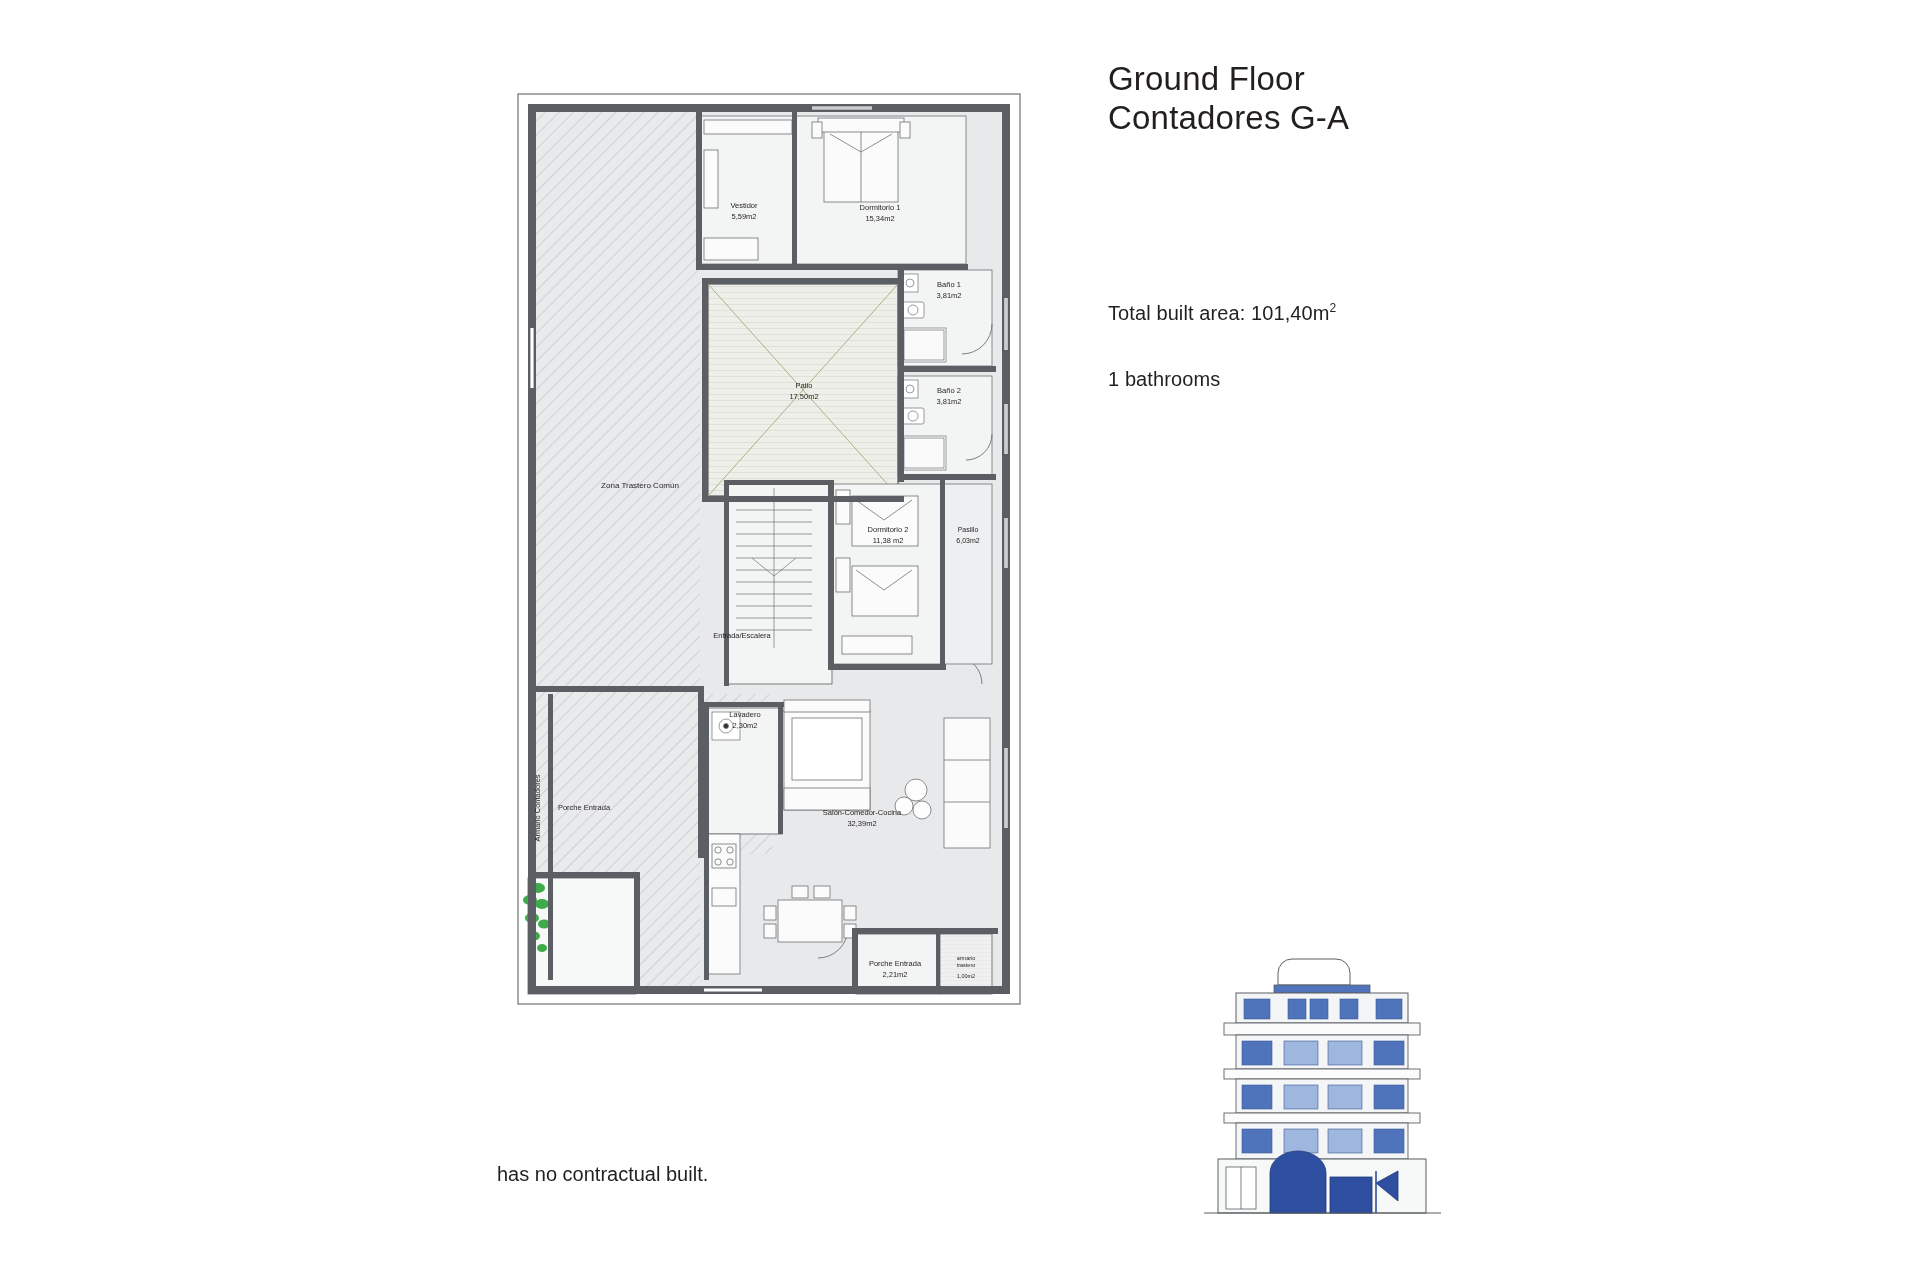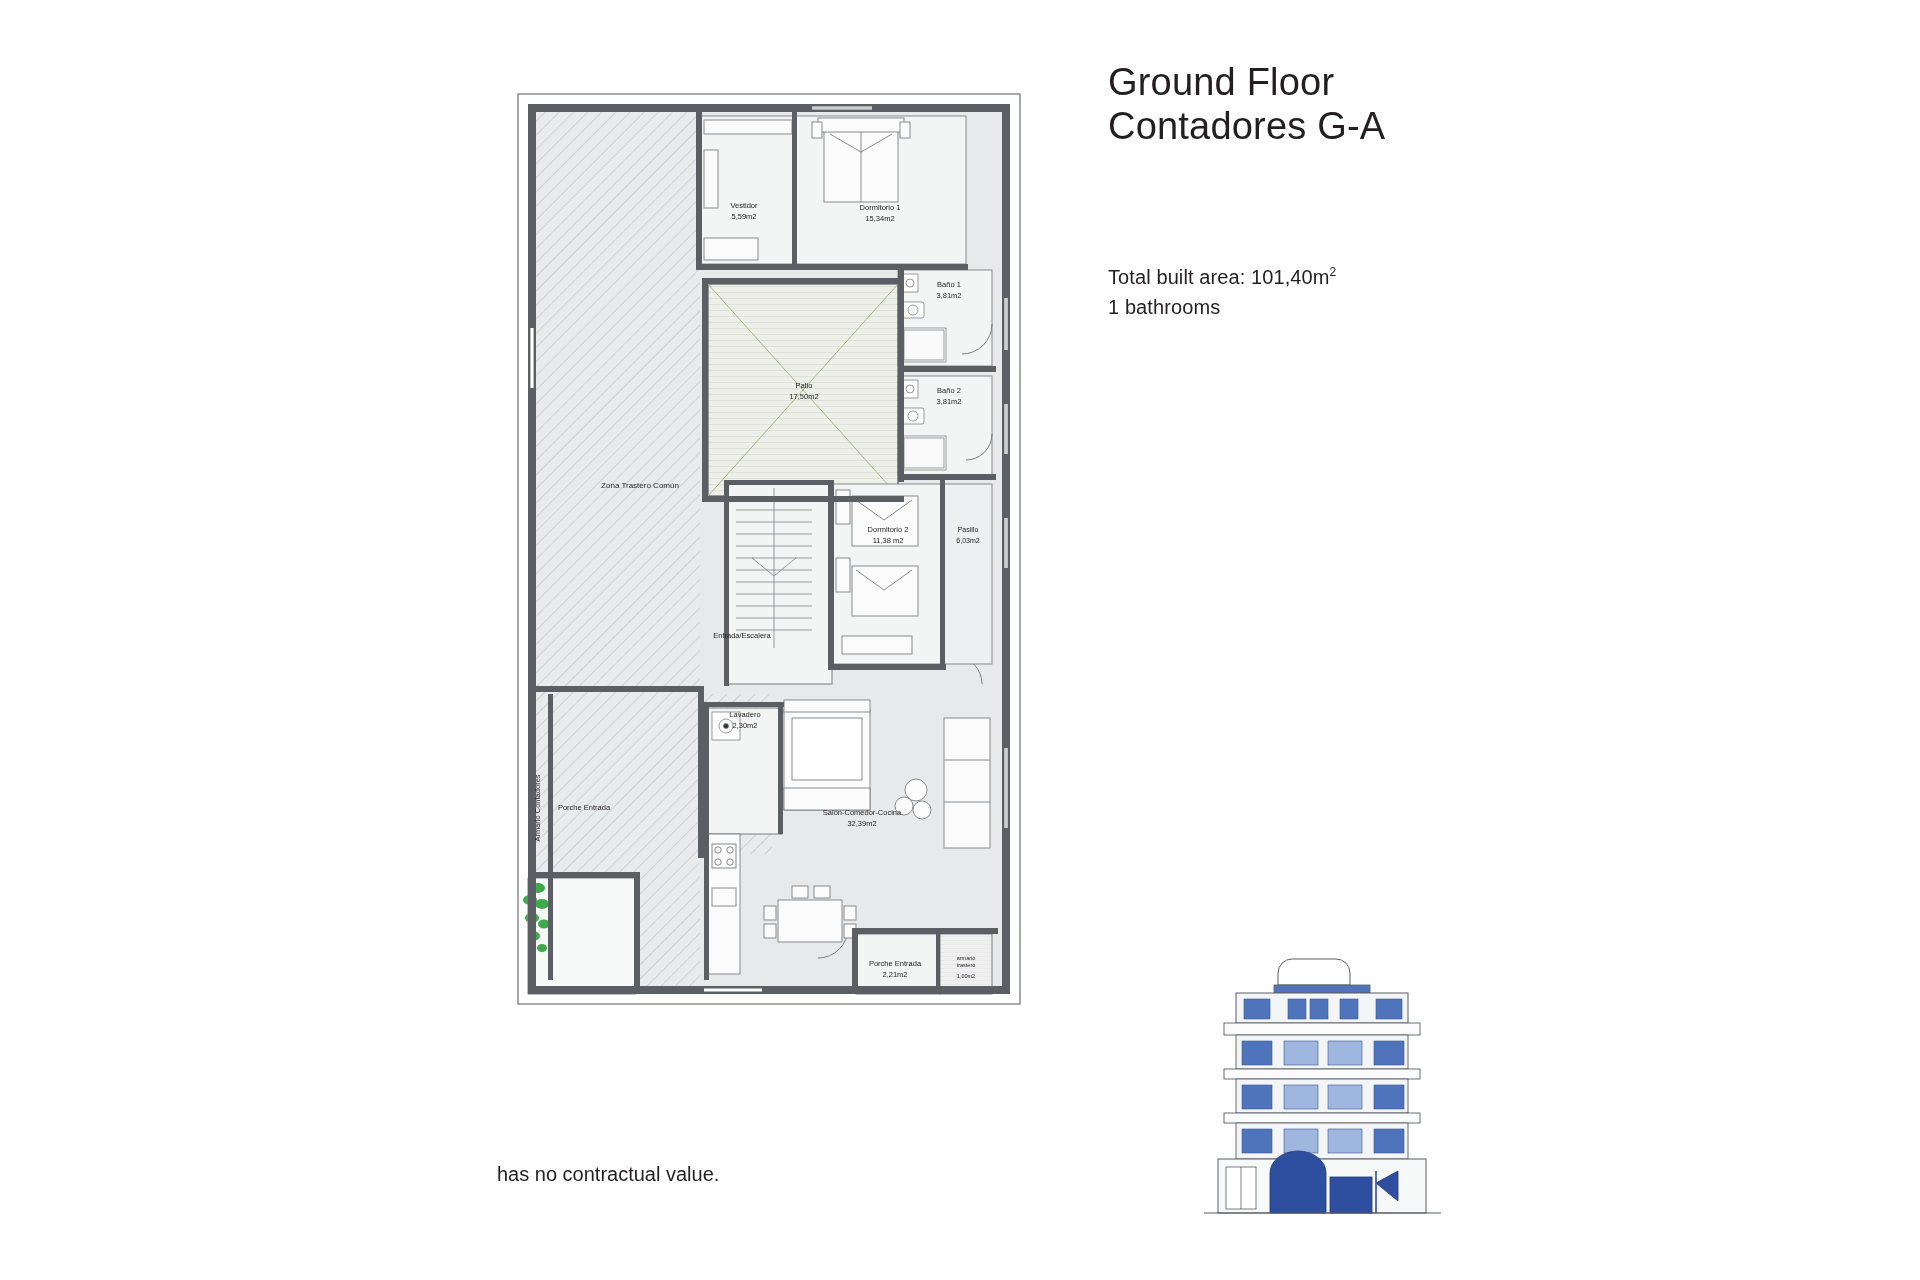--- a/index.html
+++ b/index.html
@@ -16,37 +16,38 @@
   }
 
   
   #title-block {
     position: absolute;
     left: 1108px;
     top: 60px;
     width: 500px;
   }
   #title-block .title-line {
-    font-size: 38px;
+    font-size: 33px;
     color: #231f20;
     line-height: 1.17;
     letter-spacing: 0.2px;
   }
 
   #specs-block {
     position: absolute;
     left: 1108px;
     top: 262px;
     width: 460px;
   }
   #specs-block .spec-line {
     font-size: 20px;
     color: #231f20;
     line-height: 1.5;
     letter-spacing: 0.1px;
+    margin-top: 36px;
   }
   #specs-block .spec-line sup {
     font-size: 12px;
   }
 
   #disclaimer {
     position: absolute;
     left: 497px;
     top: 1160px;
     width: 640px;
@@ -81,21 +82,21 @@
   <div class="title-line">Ground Floor</div>
   <div class="title-line">Contadores G-A</div>
 </div>
 
 <div id="specs-block">
   <div class="spec-line"><span>Total built area: 101,40m</span><sup>2</sup></div>
   <div class="spec-line">1 bathrooms</div>
 </div>
 
 <div id="disclaimer">
-  <div>has no contractual value.</div>
+  <div>has no contractual built.</div>
 </div>
 
 <div id="floorplan">
 <svg class="fp-svg" width="560" height="990" viewBox="0 0 560 990" xmlns="http://www.w3.org/2000/svg">
   <defs>
     <pattern id="hatch45" width="10" height="10" patternUnits="userSpaceOnUse" patternTransform="rotate(45)">
       <rect width="10" height="10" fill="#e9eaec"></rect>
       <line x1="0" y1="0" x2="0" y2="10" stroke="#b9bcc0" stroke-width="1.1"></line>
     </pattern>
     <pattern id="hatch45b" width="7" height="7" patternUnits="userSpaceOnUse" patternTransform="rotate(45)">

